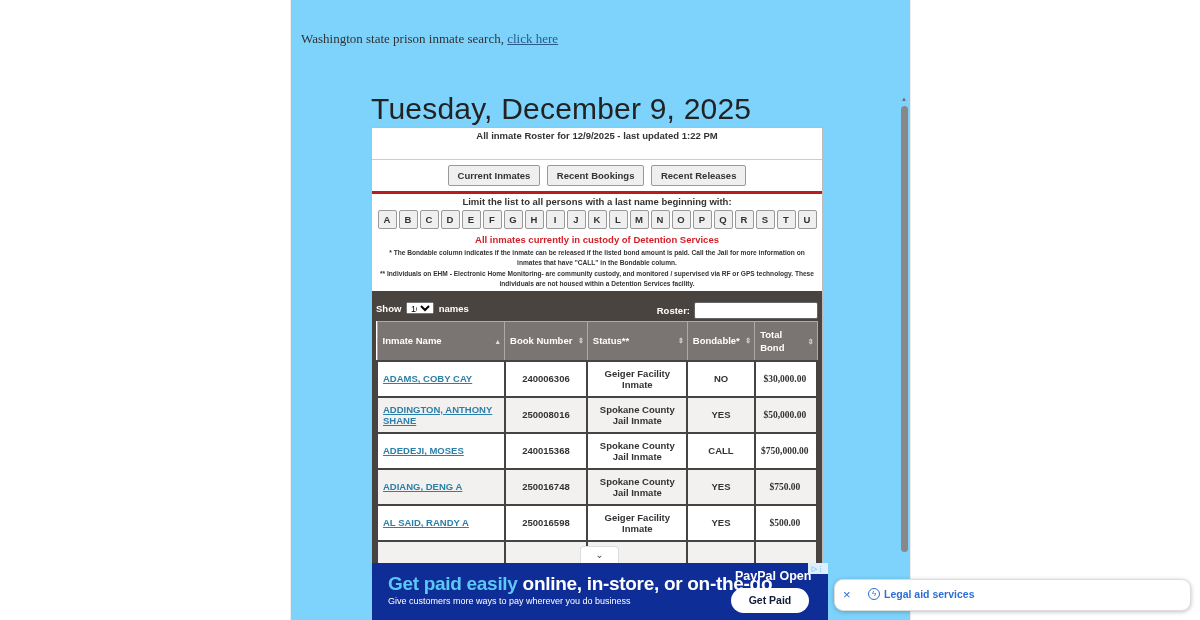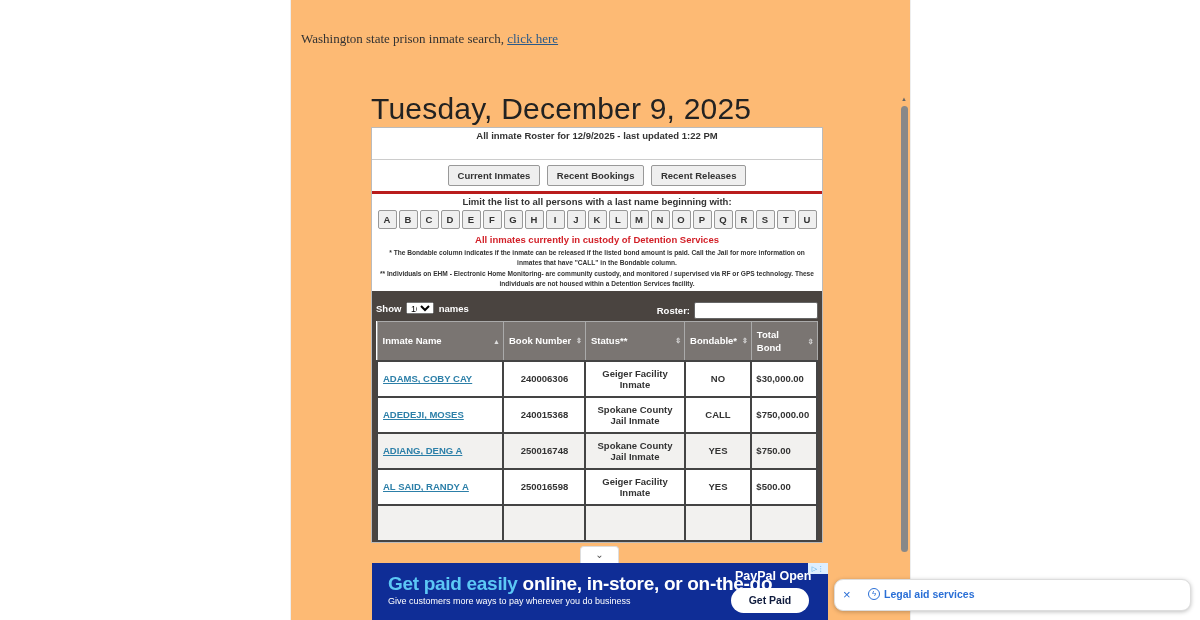--- a/index.html
+++ b/index.html
@@ -1,17 +1,17 @@
 <!DOCTYPE html>
 <html><head>
 <meta charset="utf-8">
 <style>
   html, body { margin:0; padding:0; }
   body { width:1200px; height:620px; overflow:hidden; background:#fff; position:relative; font-family:"Liberation Sans", sans-serif; }
-  .page { position:absolute; left:290px; top:0; width:619px; height:620px; border-left:1px solid #eee; border-right:1px solid #eee; background:#fdba74; }
+  .page { position:absolute; left:290px; top:0; width:619px; height:620px; border-left:1px solid #eee; border-right:1px solid #eee; background:#7dd3fc; }
   .serif { font-family:"Liberation Serif", serif; color:#333; }
   .prison-line { position:absolute; left:10px; top:31px; font-size:13px; }
   .prison-line a { color:#2a5a8a; text-decoration:underline; }
   .now-line { position:absolute; left:6px; top:71px; font-size:14.3px; }
   .date-title { position:absolute; left:80px; top:92px; font-size:30px; color:#222; font-family:"Liberation Sans", sans-serif; letter-spacing:0.2px; }
   .widget { position:absolute; left:80px; top:127px; width:450px; border:1px solid #bbb; background:#fff; }
   .roster-head { text-align:center; font-size:9.5px; font-weight:bold; color:#333; padding:2px 0 18px; border-bottom:1px solid #ccc; }
   .btnrow { text-align:center; padding:5px 0 5px; border-bottom:3px solid #b91c1c; }
   .tabbtn { display:inline-block; font-size:9.5px; font-weight:bold; color:#333; background:#efefef; border:1px solid #999; border-radius:2px; padding:4px 9px; margin:0 1px; }
   .limit { text-align:center; font-size:9.5px; font-weight:bold; color:#333; padding-top:2px; }
@@ -24,21 +24,21 @@
   .tbl-top { display:flex; justify-content:space-between; align-items:center; height:25px; color:#fff; font-size:9.5px; font-weight:bold; }
   .tbl-top select { font-size:9px; height:12px; padding:0; margin:0 2px; width:28px; }
   .tbl-top input { width:118px; height:13px; border:1px solid #666; border-radius:2px; margin-left:4px; background:#fff; }
   table { border-collapse:collapse; width:100%; background:#fff; font-size:9.5px; }
   th { background:#7a7572; color:#fff; font-weight:bold; text-align:left; height:38px; border:1px solid #aaa; padding:0 5px; position:relative; }
   th .sort { position:absolute; right:3px; top:50%; transform:translateY(-50%); font-size:7px; color:#ddd; }
   td { border:2px solid #444; height:34px; text-align:center; font-weight:bold; color:#333; padding:0 4px; }
   tr.alt td { background:#f2f1ef; }
   td.name { text-align:left; padding-left:5px; }
   td.name a { color:#2c7fa8; text-decoration:underline; }
-  td.bond { text-align:left; padding-right:6px; }
+  td.bond { text-align:center; padding-right:6px;font-family:Liberation Serif, serif; }
   .scrollbar { position:absolute; left:901px; top:106px; width:7px; height:446px; background:#888; border-radius:4px; }
   .scroll-up { position:absolute; left:901px; top:96px; font-size:6px; color:#666; }
   .chevron-tab { position:absolute; left:580px; top:546px; width:37px; height:16px; background:#fff; border:1px solid #ddd; border-bottom:none; border-radius:4px 4px 0 0; text-align:center; font-size:10px; color:#555; line-height:16px; }
   .ad { position:absolute; left:372px; top:563px; width:456px; height:57px; background:#0f2d96; overflow:hidden; }
   .ad-headline { position:absolute; left:16px; top:10px; font-size:19px; font-weight:bold; color:#fff; letter-spacing:-0.3px; white-space:nowrap; }
   .ad-headline .hl { color:#5cc8f5; }
   .ad-sub { position:absolute; left:16px; top:33px; font-size:9px; color:#fff; white-space:nowrap; }
   .ad-brand { position:absolute; left:363px; top:6px; font-size:12.5px; font-weight:bold; color:#fff; }
   .ad-cta { position:absolute; left:359px; top:25px; width:78px; height:25px; border-radius:13px; background:#fff; color:#0f1b3d; font-size:10.5px; font-weight:bold; text-align:center; line-height:25px; }
   .ad-choices { position:absolute; right:0; top:0; width:20px; height:11px; background:#ddeeff; font-size:7px; color:#3aa0e0; text-align:center; line-height:11px; }
@@ -96,20 +96,27 @@
           </tr>
         </thead>
         <tbody>
           <tr>
             <td class="name"><a href="#">ADAMS, COBY CAY</a></td>
             <td>240006306</td>
             <td>Geiger Facility Inmate</td>
             <td>NO</td>
             <td class="bond">$30,000.00</td>
           </tr>
+          <tr class="alt">
+            <td class="name"><a href="#">ADDINGTON, ANTHONY SHANE</a></td>
+            <td>250008016</td>
+            <td>Spokane County Jail Inmate</td>
+            <td>YES</td>
+            <td class="bond">$50,000.00</td>
+          </tr>
           <tr>
             <td class="name"><a href="#">ADEDEJI, MOSES</a></td>
             <td>240015368</td>
             <td>Spokane County Jail Inmate</td>
             <td>CALL</td>
             <td class="bond">$750,000.00</td>
           </tr>
           <tr class="alt">
             <td class="name"><a href="#">ADIANG, DENG A</a></td>
             <td>250016748</td>

